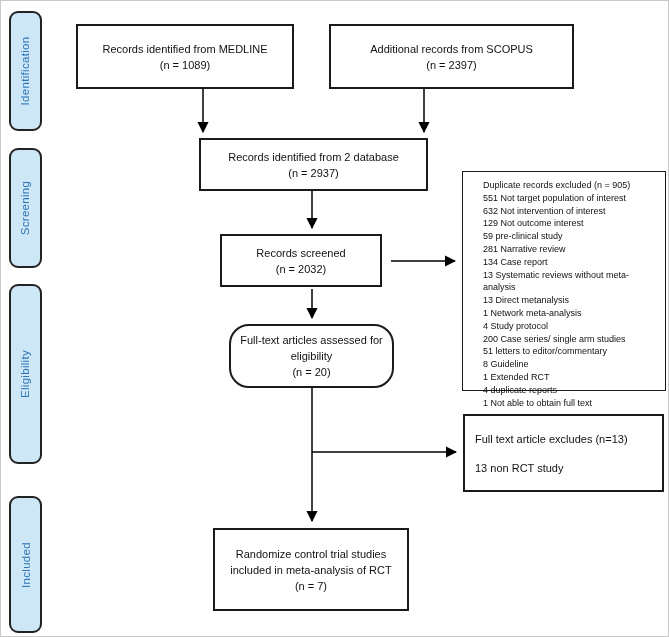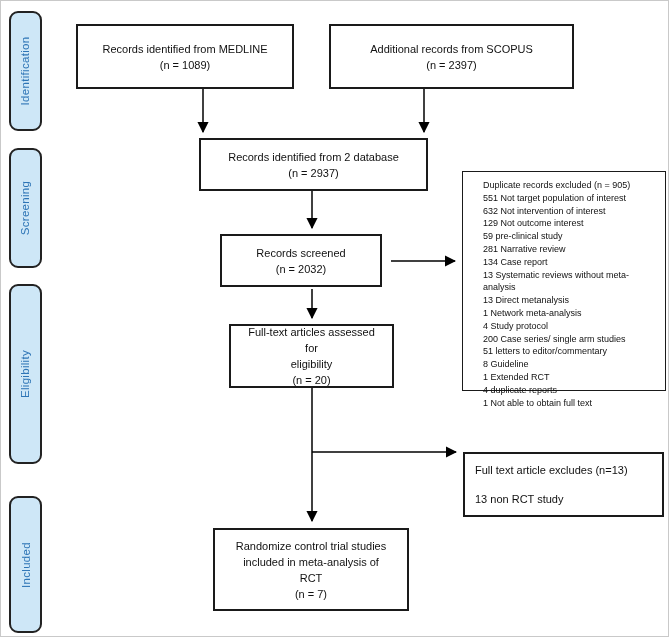--- a/index.html
+++ b/index.html
@@ -23,21 +23,21 @@
     border: 2px solid #1a1a1a;
     background: #ffffff;
     display: flex;
     flex-direction: column;
     justify-content: center;
     align-items: center;
     text-align: center;
     font-size: 11px;
     line-height: 16px;
     color: #111111;
-    padding: 2px 16px;
+    padding: 2px 8px;
   }
   .listbox {
     border-width: 1.5px;
     justify-content: flex-start;
     align-items: flex-start;
     text-align: left;
     padding: 7px 20px;
     font-size: 9px;
     line-height: 12.8px;
   }
@@ -141,27 +141,27 @@
     <div>1 Network meta-analysis</div>
     <div>4 Study protocol</div>
     <div>200 Case series/ single arm studies</div>
     <div>51 letters to editor/commentary</div>
     <div>8 Guideline</div>
     <div>1 Extended RCT</div>
     <div>4 duplicate reports</div>
     <div>1 Not able to obtain full text</div>
   </div>
 
-  <div class="flowbox" style="left:228px; top:323px; width:165px; height:64px;">
+  <div class="flowbox" style="left:228px; top:323px; width:165px; height:64px;border-radius:20px;">
     <div>Full-text articles assessed for</div>
     <div>eligibility</div>
     <div>(n = 20)</div>
   </div>
 
-  <div class="flowbox leftbox" style="left:462px; top:413px; width:201px; height:65px;margin-top:38px;">
+  <div class="flowbox leftbox" style="left:462px; top:413px; width:201px; height:78px;">
     <div>Full text article excludes (n=13)</div>
     <div class="gap-line">13 non RCT study</div>
   </div>
 
   <div class="flowbox" style="left:212px; top:527px; width:196px; height:83px;">
     <div>Randomize control trial studies</div>
     <div>included in meta-analysis of RCT</div>
     <div>(n = 7)</div>
   </div>
 

